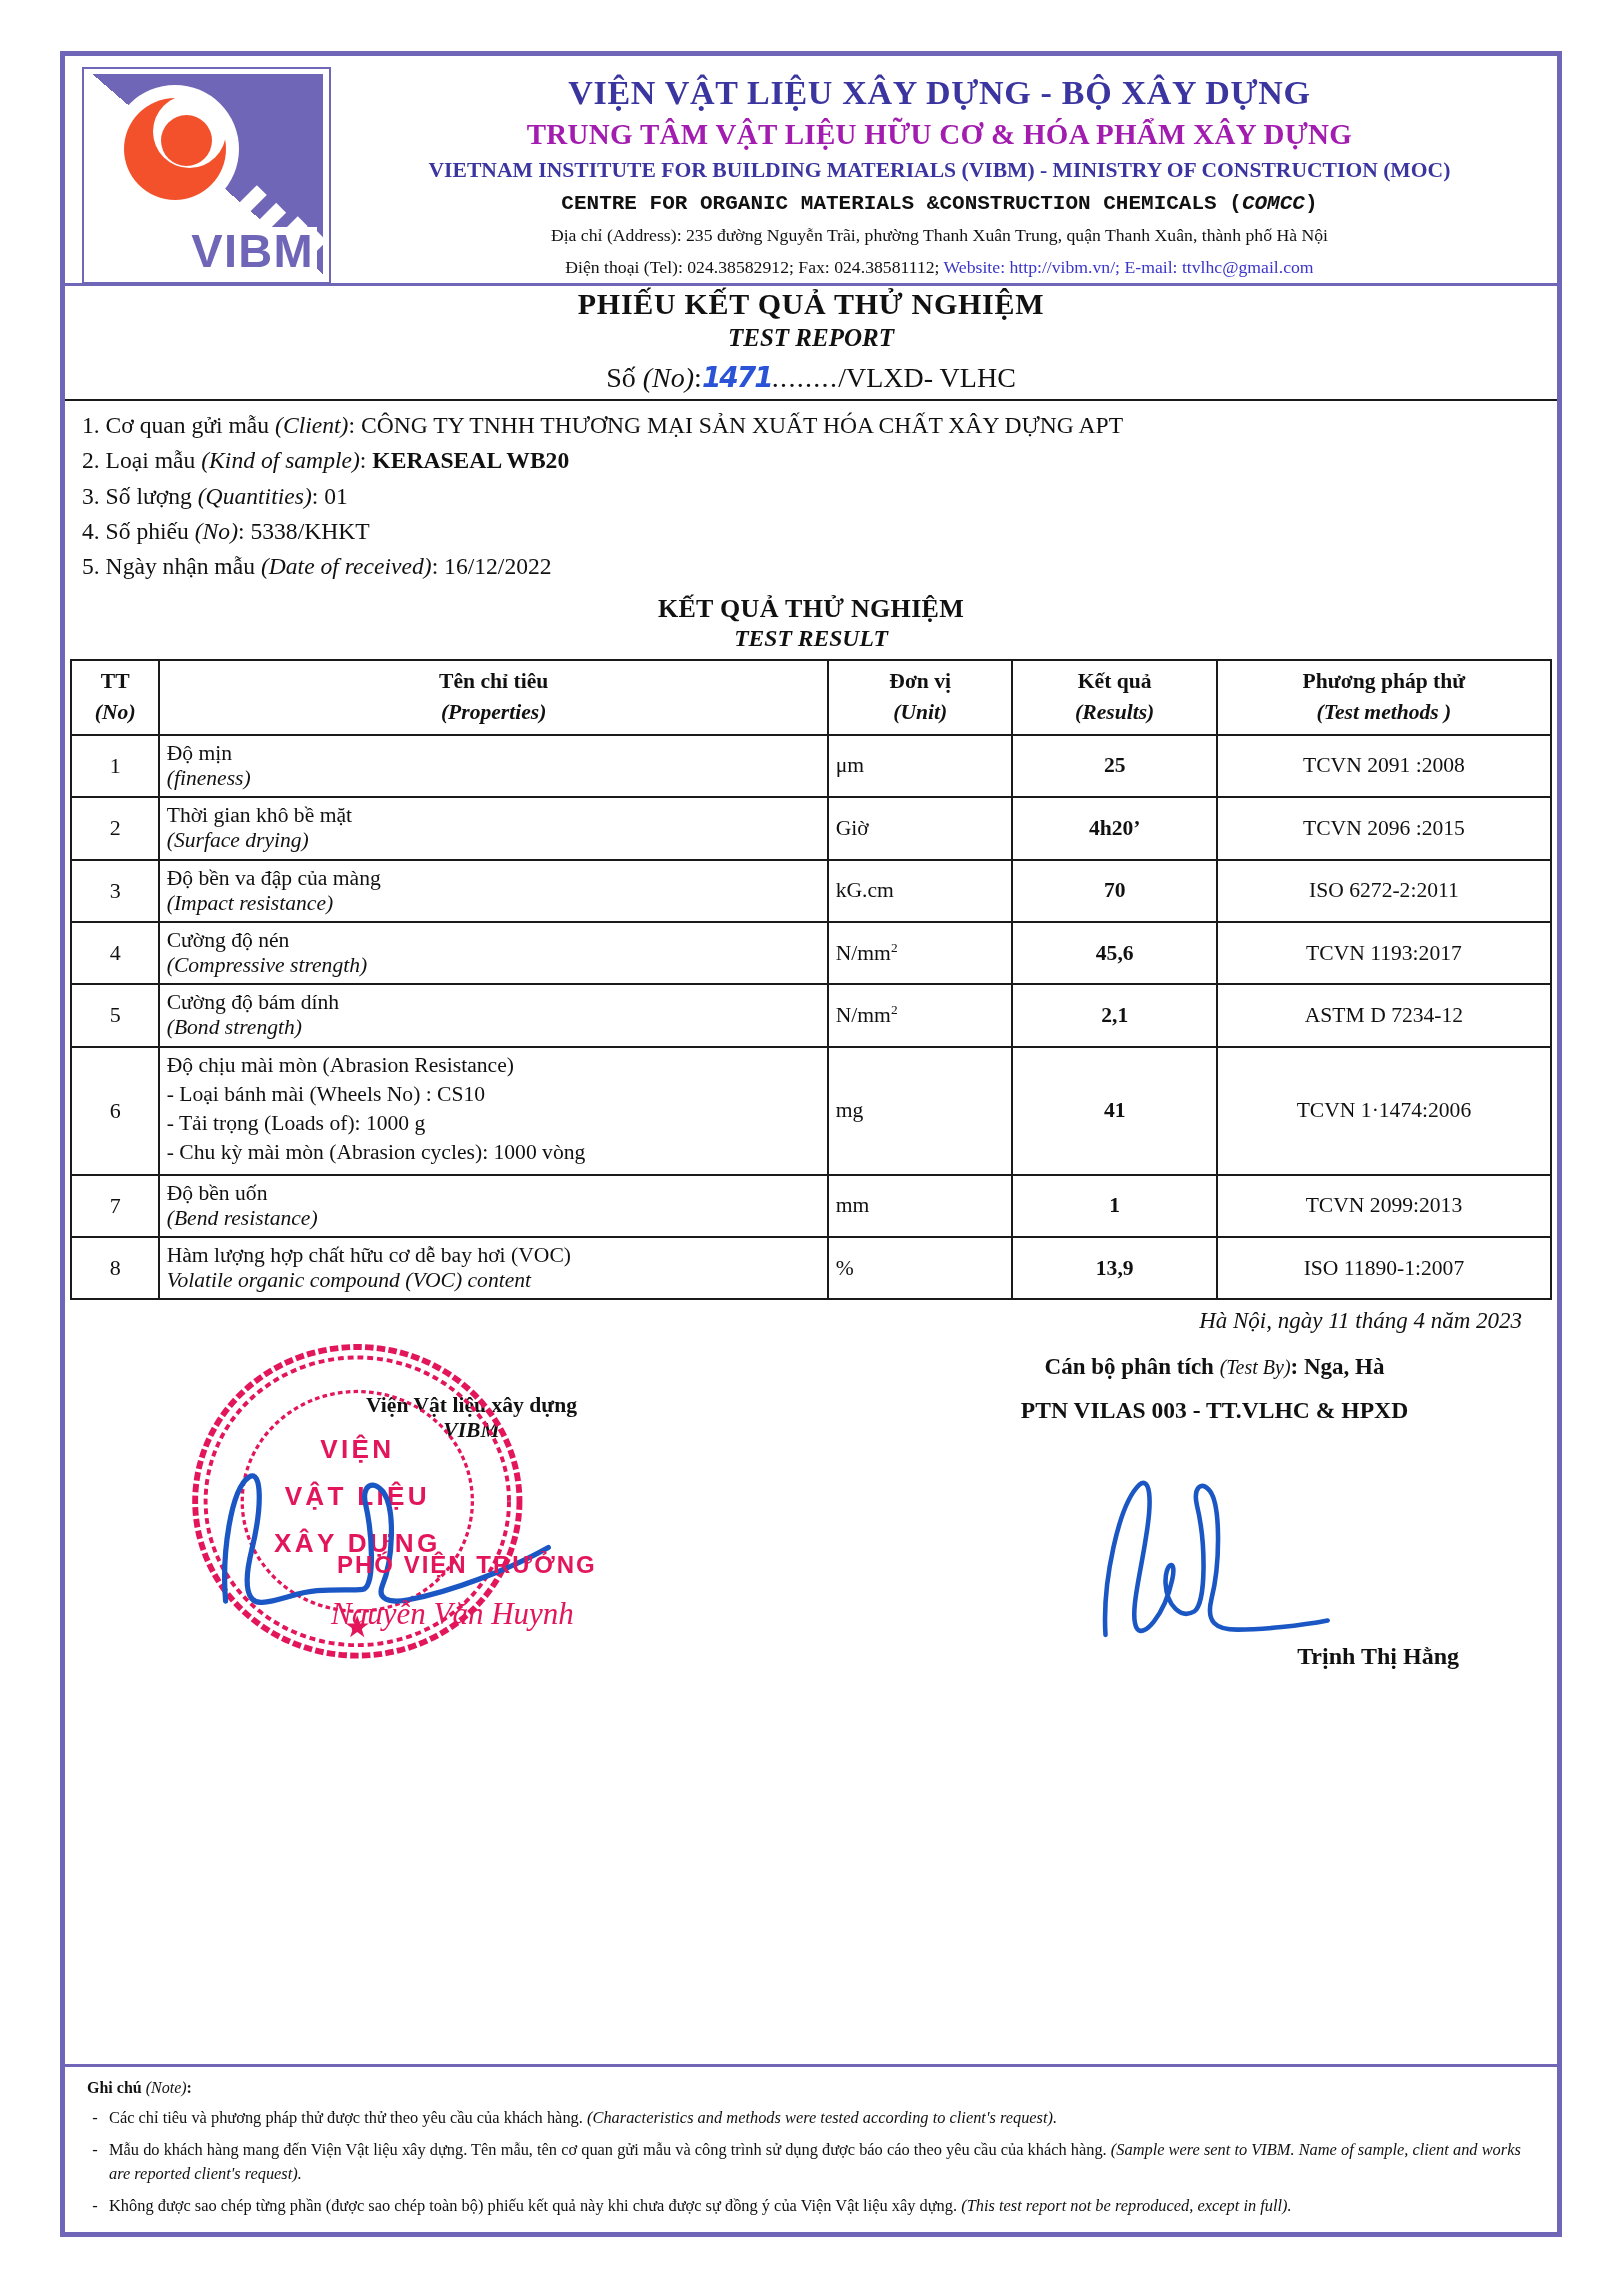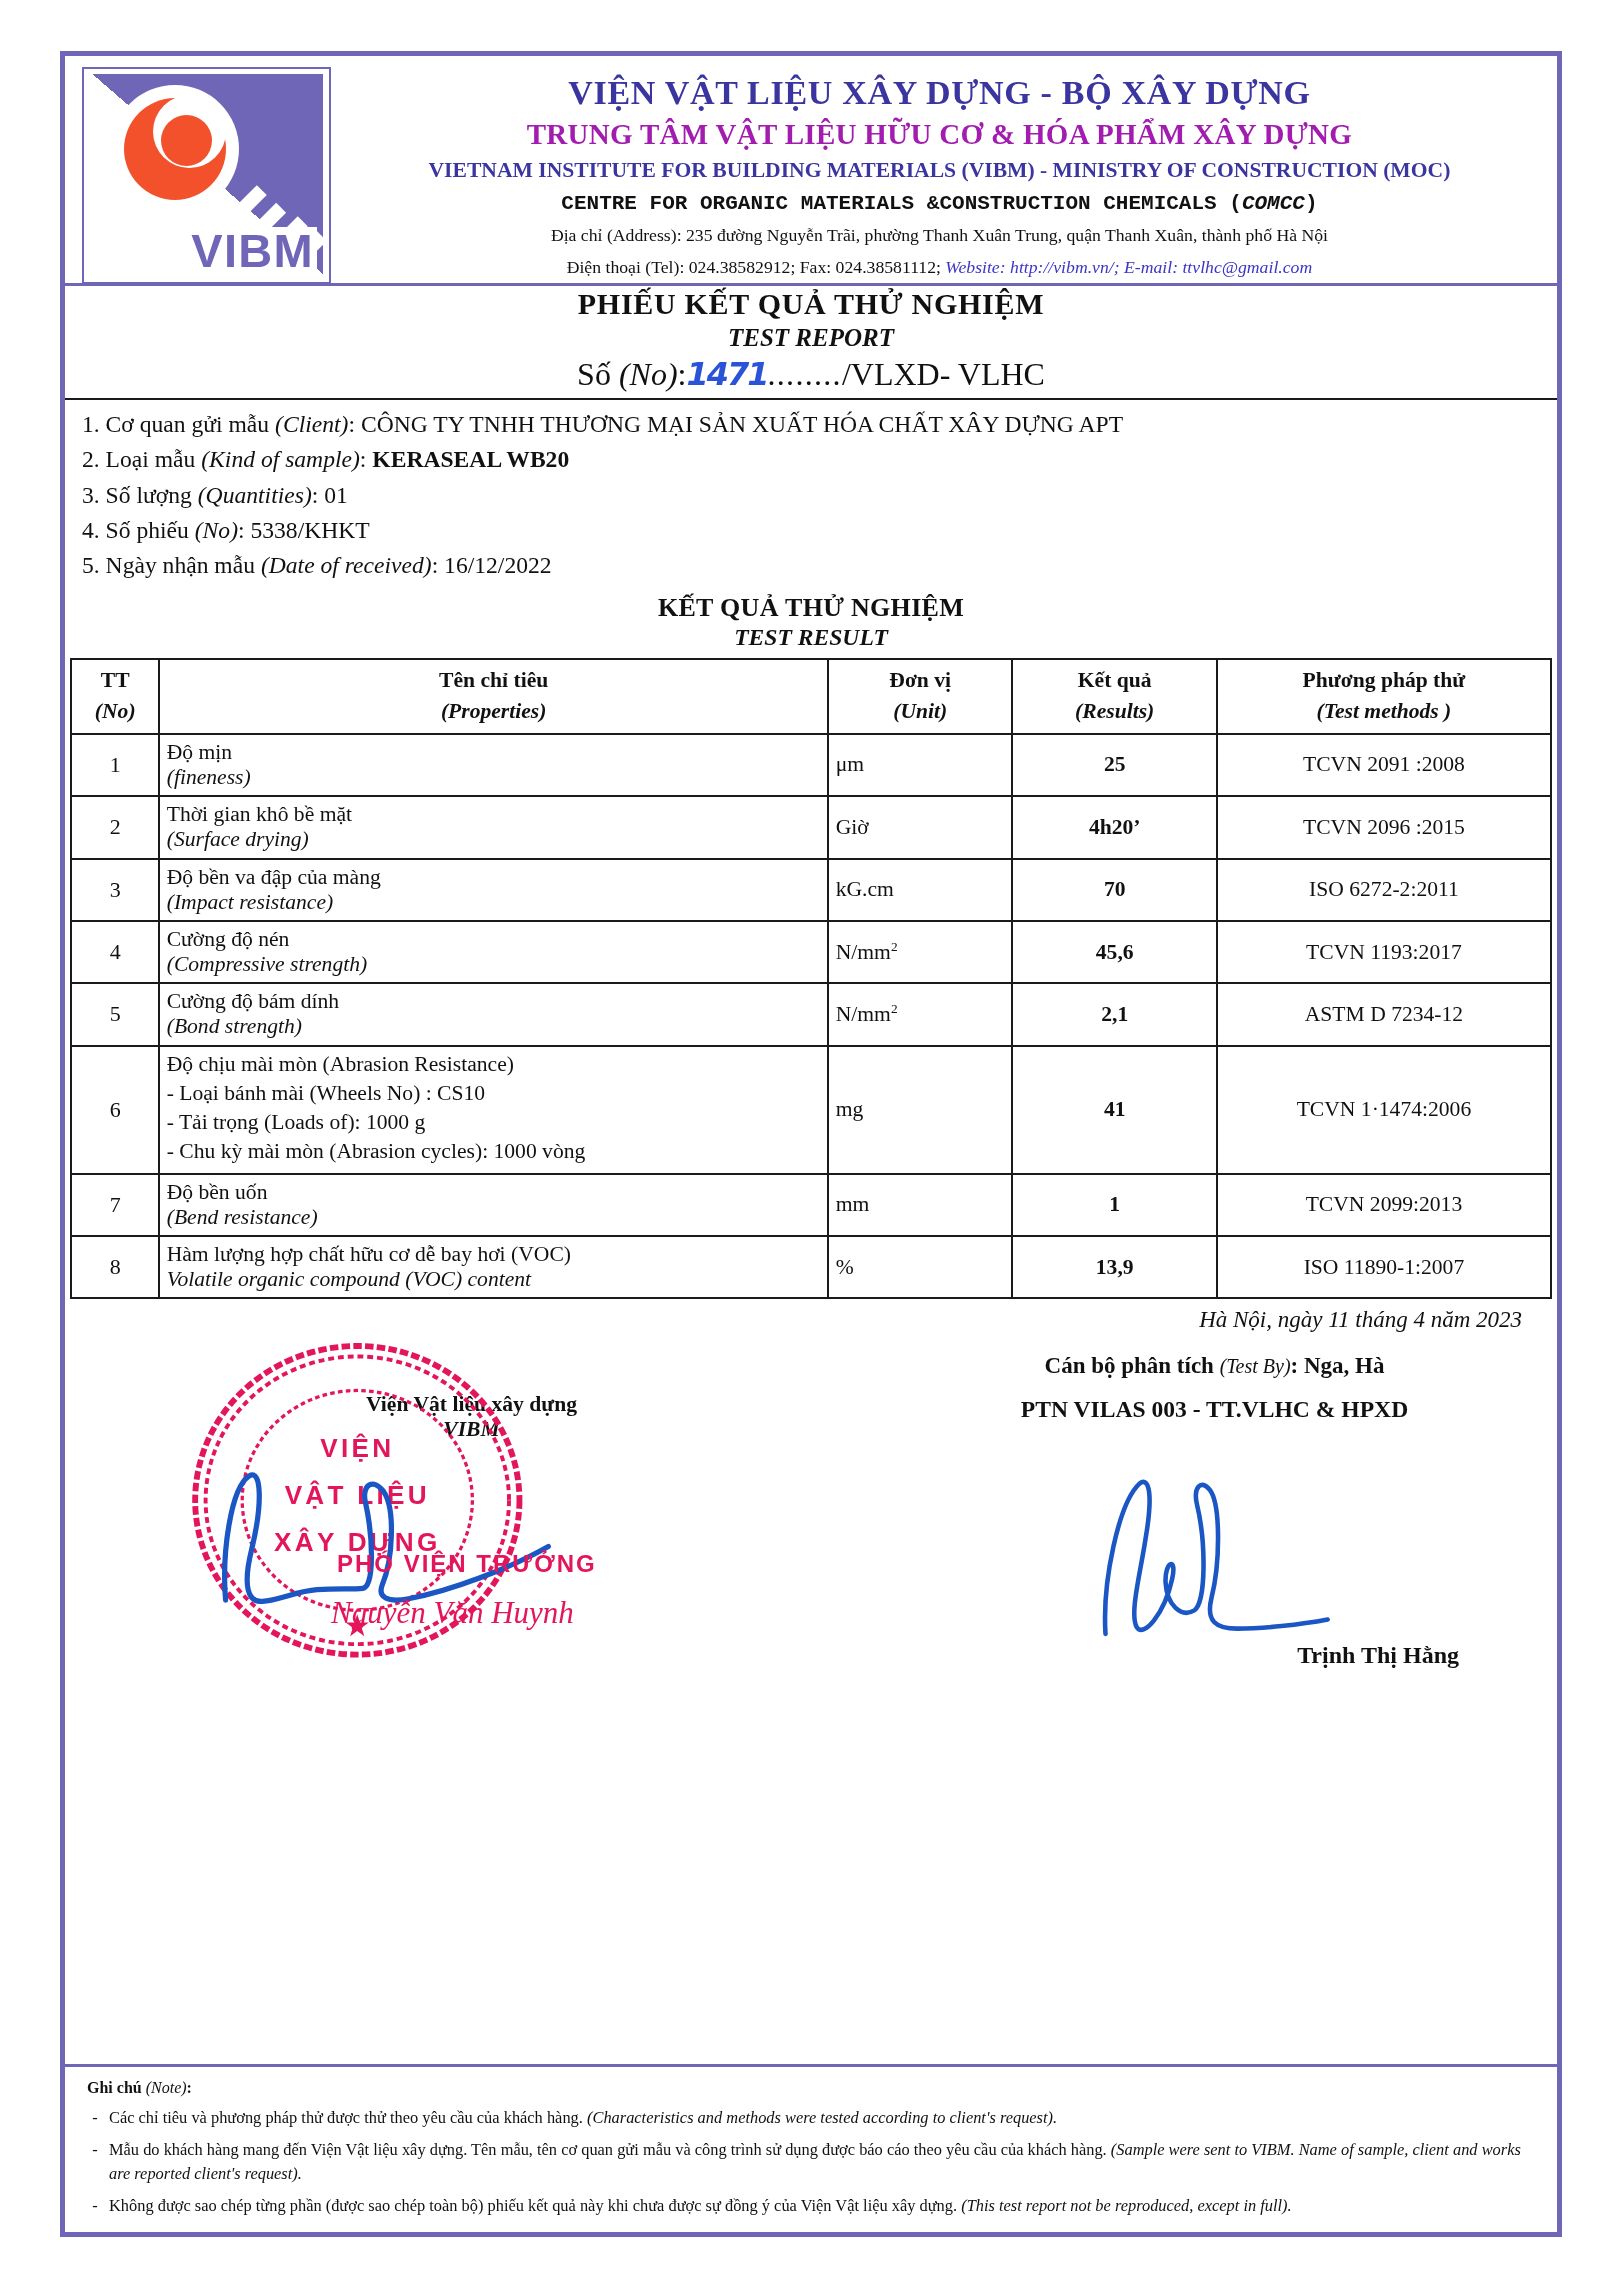--- a/index.html
+++ b/index.html
@@ -74,26 +74,26 @@
     font-family:"Liberation Sans","DejaVu Sans",sans-serif;
     background:#fff;padding:0 2.6px;line-height:1;
   }
   .hdr-txt{flex:1;text-align:center;padding-top:6.5px;padding-left:7.9px;}
   .h1{font-size:34px;font-weight:bold;color:#3b35a0;letter-spacing:0.7px;line-height:1.18;}
   .h2{font-size:29px;font-weight:bold;color:#a21caf;letter-spacing:0.3px;line-height:1.2;margin-top:3.9px;}
   .h3{font-size:21.6px;font-weight:bold;color:#3b35a0;line-height:1.2;margin-top:6.5px;}
   .h4{font-size:21px;font-weight:bold;color:#111;line-height:1.2;margin-top:6.5px;font-family:Liberation Mono, monospace;}
   .h4 i{font-style:italic;}
   .addr{font-size:17.7px;color:#111;margin-top:7.9px;line-height:1.35;}
-  .addr .lnk{color:#3b35c8;font-style:italic;}
+  .addr .lnk{color:#3b35c8;}
   
   .titleblk{text-align:center;padding-top:1px;}
   .t1{font-size:30px;font-weight:bold;letter-spacing:0.7px;}
   .t2{font-size:25px;font-weight:bold;font-style:italic;margin-top:2.6px;}
-  .t3{font-size:32px;margin-top:3px;}
+  .t3{font-size:28px;margin-top:9px;}
   .t3 i{font-style:italic;}
   .hw{
     color:#2a53d8;font-style:italic;font-weight:bold;
     font-family:"DejaVu Sans",sans-serif;
     letter-spacing:-2px;
   }
   .dots{letter-spacing:1.3px;}
   .rule{height:2.6px;background:#1a1a1a;margin:5.2px 0 0 0;}
   
   .info{padding:6.5px 0 0 17px;font-size:23.6px;line-height:1.50;}

